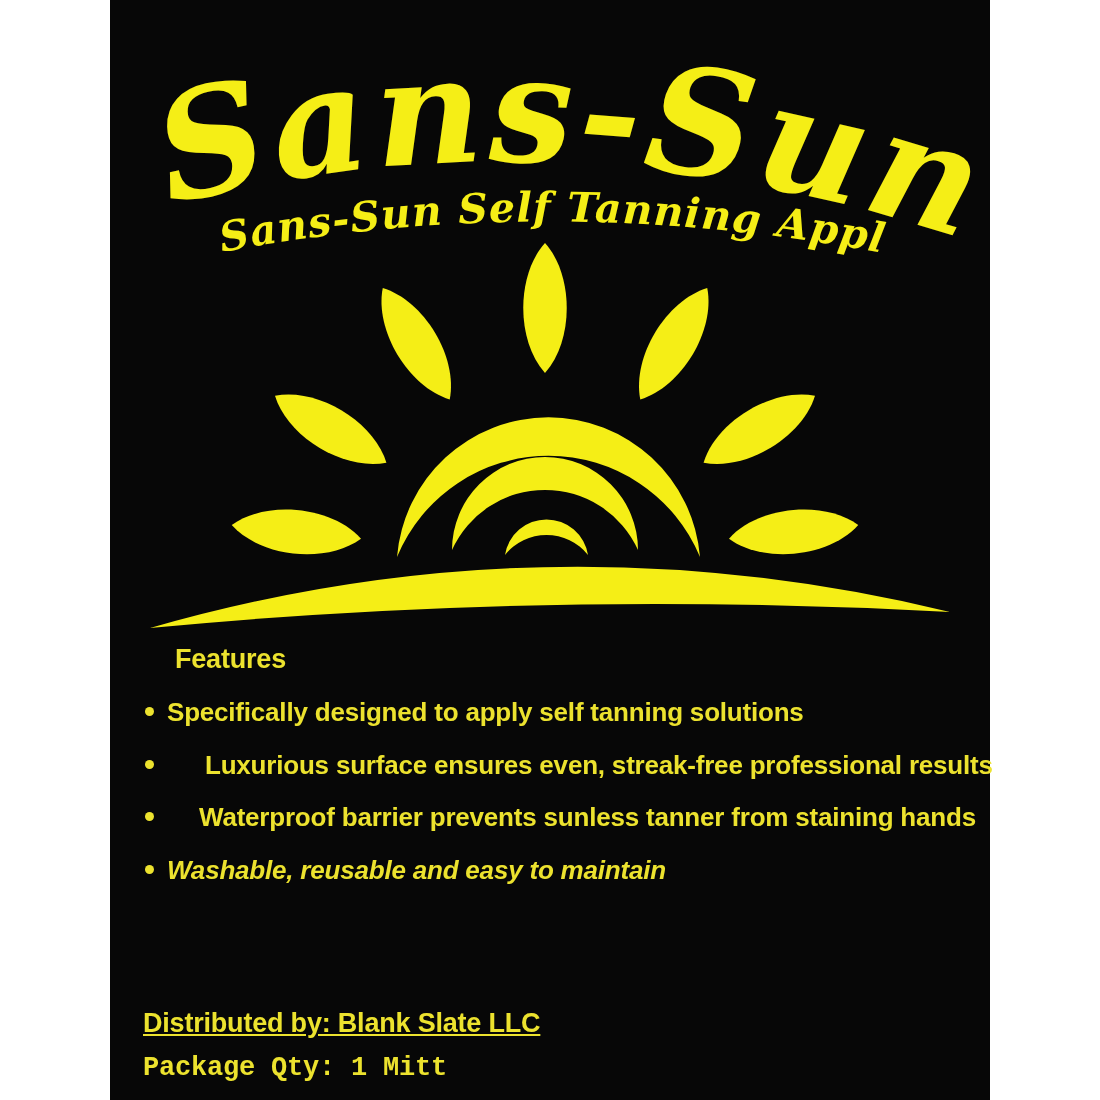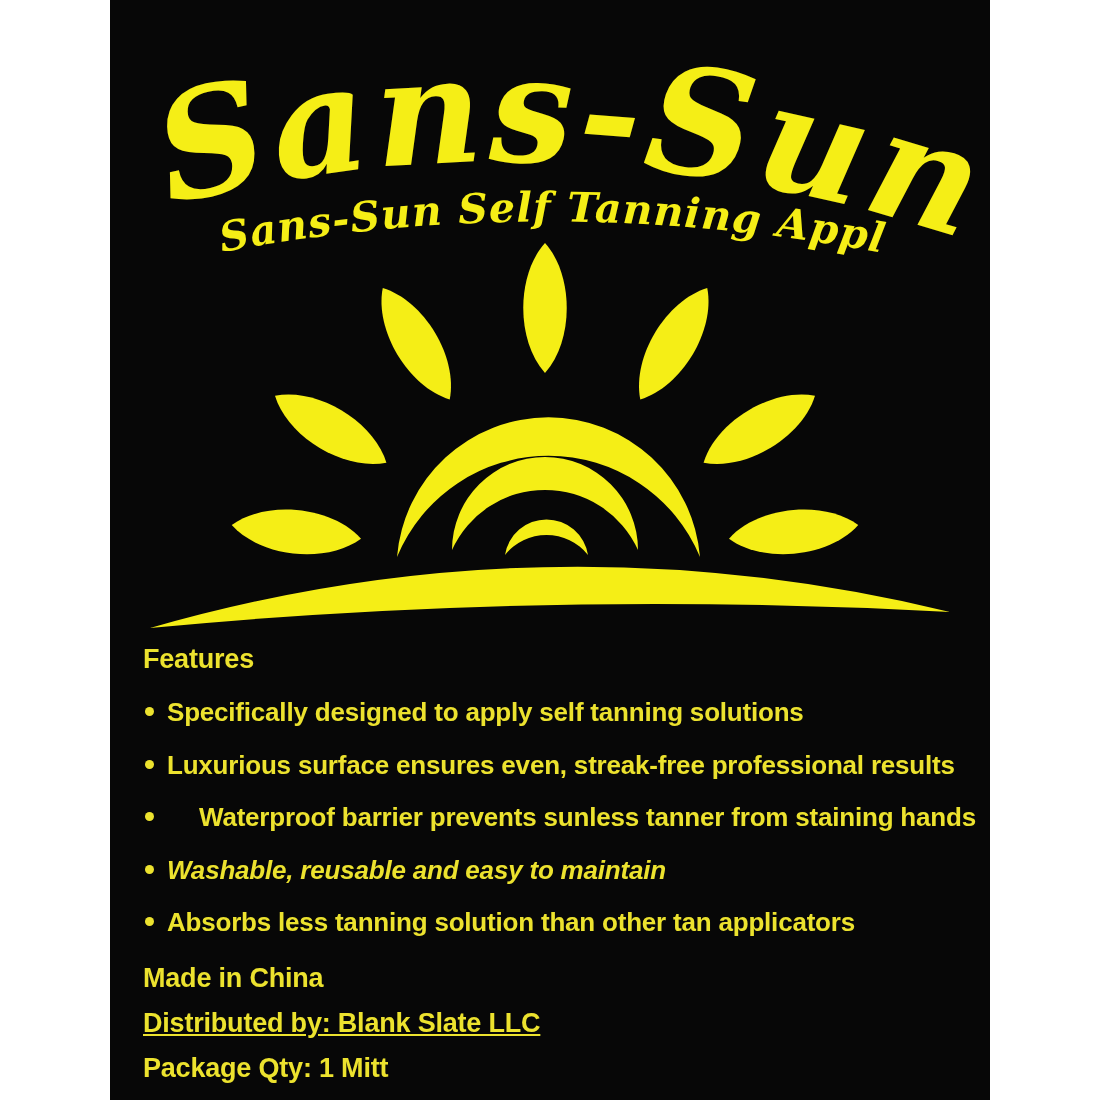--- a/index.html
+++ b/index.html
@@ -92,49 +92,42 @@
         <use href="#petal" transform="rotate(-84 435 558) translate(0 -250)"></use>
         <use href="#petal" transform="rotate(84 435 558) translate(0 -250)"></use>
 
         <path class="sun-shape" d="M287,557 A152,152 0 0 1 590,557 A164,164 0 0 0 287,557 Z"></path>
         <path class="sun-shape" d="M342,550 A93,93 0 0 1 528,550 A102,102 0 0 0 342,550 Z"></path>
         <path class="sun-shape" d="M395,555 A42,42 0 0 1 478,555 A53,53 0 0 0 395,555 Z"></path>
         <path class="sun-shape" d="M40,628 Q435,514 840,612 Q435,590 40,628 Z"></path>
       </g>
     </svg>
 
-    <div class="text-block-row heading-row" style="top:644px;">
+    <div class="text-block-row heading-row" style="top:644px;margin-left:32px;">
       <span>Features</span>
     </div>
 
     <div class="text-block-row" style="top:697px;">
       <span class="bullet-dot"></span>
       <span>Specifically designed to apply self tanning solutions</span>
     </div>
-    <div class="text-block-row" style="top:750px;">
+    <div class="text-block-row" style="top:750px;gap:38px;">
       <span class="bullet-dot"></span>
       <span>Luxurious surface ensures even, streak-free professional results</span>
     </div>
     <div class="text-block-row" style="top:802px;gap:32px;">
       <span class="bullet-dot"></span>
       <span>Waterproof barrier prevents sunless tanner from staining hands</span>
     </div>
     <div class="text-block-row" style="top:855px;font-style:italic;">
       <span class="bullet-dot"></span>
       <span>Washable, reusable and easy to maintain</span>
     </div>
-    <div class="text-block-row" style="top:907px;">
-      <span class="bullet-dot"></span>
-      <span>Absorbs less tanning solution than other tan applicators</span>
-    </div>
 
-    <div class="text-block-row footer-row" style="top:963px;">
-      <span>Made in China</span>
-    </div>
     <div class="text-block-row footer-row" style="top:1008px;text-decoration:underline;">
       <span>Distributed by: Blank Slate LLC</span>
     </div>
-    <div class="text-block-row footer-row" style="top:1053px;">
+    <div class="text-block-row footer-row" style="top:1053px;font-family:Liberation Mono, monospace;">
       <span>Package Qty: 1 Mitt</span>
     </div>
 
   </div>
 </div>
 
 </body></html>

